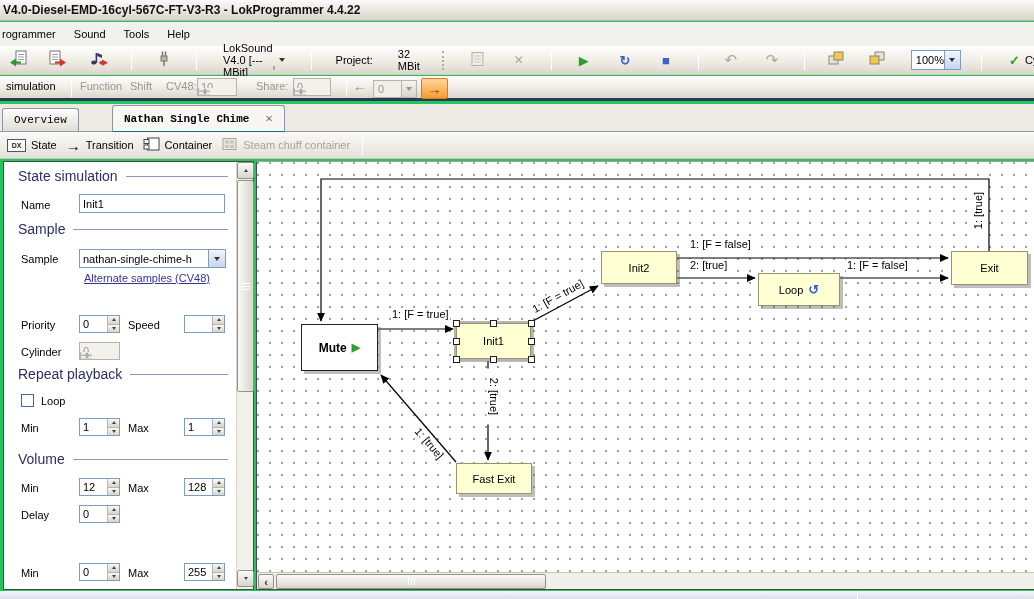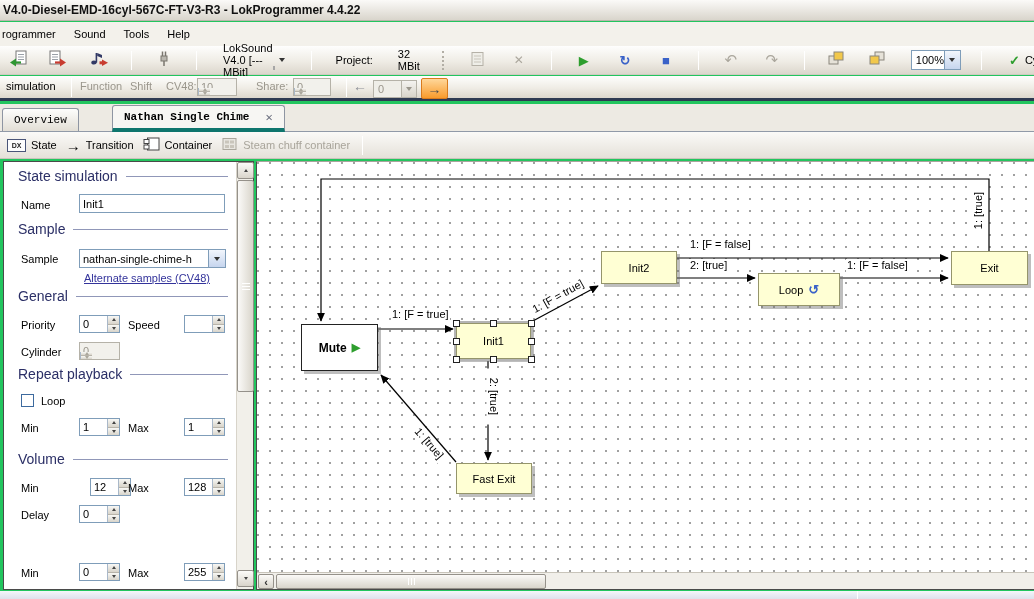--- a/index.html
+++ b/index.html
@@ -69,21 +69,21 @@
     display:flex; align-items:center; justify-content:center; font-size:14px; color:#4A4A4A; font-weight:bold; }
 
   
   .tabrow { position:absolute; left:0; top:104px; width:100%; height:28px;
     background:#EDEAE3; border-bottom:1px solid #919AA8;font-family:Liberation Mono, monospace; }
   .tab { position:absolute; bottom:-1px; display:flex; align-items:center; font-size:11px;
     border:1px solid #8E95A2; border-radius:3px 3px 0 0;
     background:linear-gradient(#FDFDFC,#E2DED5); padding:0 11px; }
   .tab-overview { left:2px; height:23px; border-bottom:none; bottom:0; }
   .tab-active { left:112px; height:27px; background:#F7F6F3; font-weight:bold; z-index:2;
-    border-bottom:4px solid #0f766e; }
+    border-bottom:1px solid #0f766e; }
   .tab-close { margin-left:16px; color:#6B6F7E; font-weight:bold; font-size:12px; }
 
   
   .diagtoolbar { position:absolute; left:0; top:132px; width:100%; height:27px;
     display:flex; align-items:center; gap:9px; padding:0 7px;
     background:linear-gradient(#FBFAF8,#E5E1D9); border-bottom:1px solid #C9C5BB; }
   .dtool { display:flex; align-items:center; gap:5px; font-size:11px; }
   .dtool.grayed { color:#A8A49A; }
   .state-mini { display:inline-flex; align-items:center; justify-content:center;
     width:19px; height:13px; border:1px solid #4A5578; background:#FDFDFD;
@@ -359,21 +359,20 @@
     <span class="sec" style="left:14px;top:59px;width:210px">Sample</span>
     <span class="flabel" style="left:17px;top:91px">Sample</span>
     <span class="combo" style="left:75px;top:87px;width:147px">
       <span class="cval">nathan-single-chime-h</span>
       <span class="cbtn">
           <span class="caret"></span>
         </span>
     </span>
     <span class="link" style="left:80px;top:110px">Alternate samples (CV48)</span>
 
-    <span class="sec" style="left:14px;top:126px;width:210px">General</span>
     <span class="flabel" style="left:17px;top:157px">Priority</span>
     <span class="spin abs" style="left:75px;top:153px">
       <span class="val">0</span>
       <span class="btns">
           <span class="sbtn">
             <span class="tri-up"></span>
           </span>
           <span class="sbtn">
             <span class="tri-dn"></span>
           </span>
@@ -427,21 +426,21 @@
             <span class="tri-up"></span>
           </span>
           <span class="sbtn">
             <span class="tri-dn"></span>
           </span>
         </span>
     </span>
 
     <span class="sec" style="left:14px;top:289px;width:210px">Volume</span>
     <span class="flabel" style="left:17px;top:320px">Min</span>
-    <span class="spin abs" style="left:86px;top:316px">
+    <span class="spin abs" style="left:75px;top:316px">
       <span class="val">12</span>
       <span class="btns">
           <span class="sbtn">
             <span class="tri-up"></span>
           </span>
           <span class="sbtn">
             <span class="tri-dn"></span>
           </span>
         </span>
     </span>

